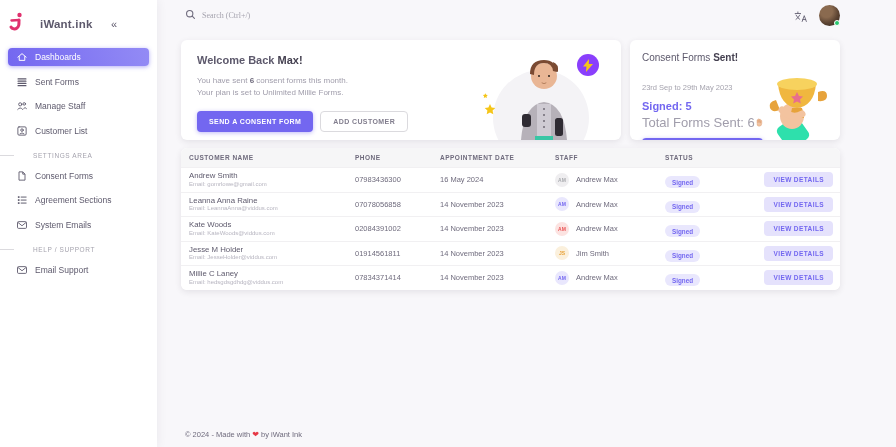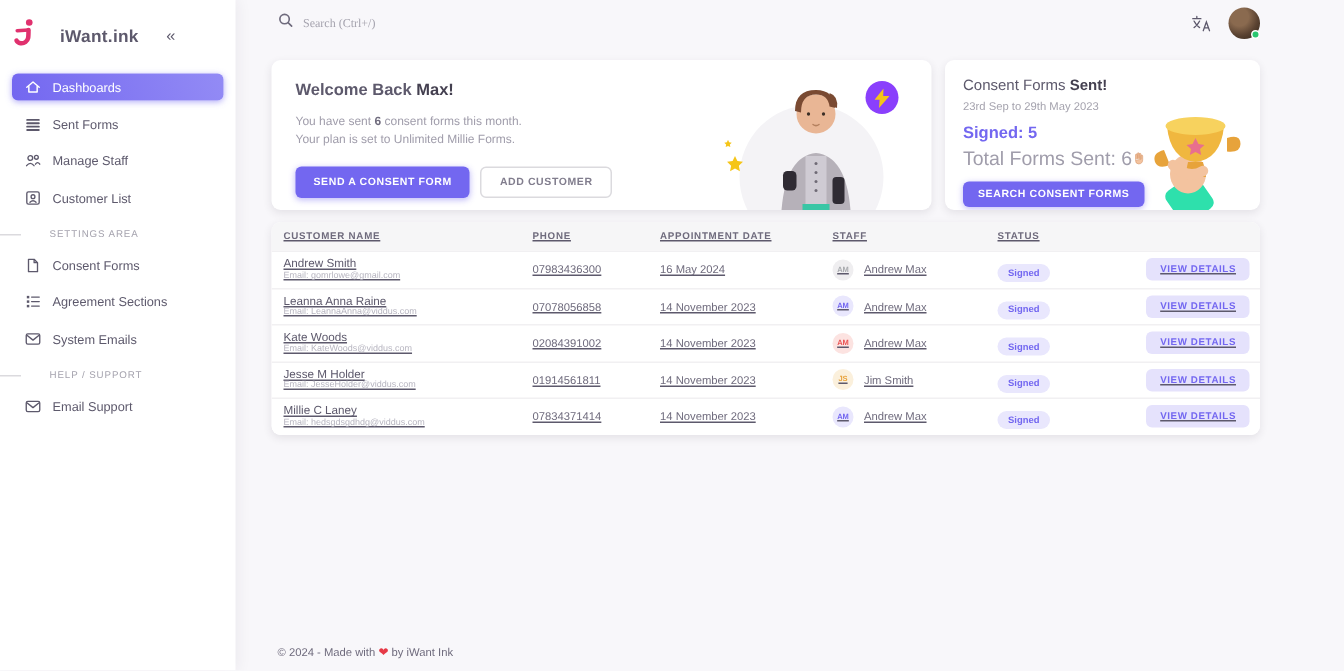--- a/index.html
+++ b/index.html
@@ -95,28 +95,28 @@
   .illu-man { position:absolute; right:32px; bottom:0; width:62px; height:88px; }
   .illu-bolt {
     position:absolute; right:8px; top:14px; width:22px; height:22px; border-radius:50%;
     background:#8A3FFC; display:flex; align-items:center; justify-content:center;
   }
   .illu-stars { position:absolute; right:108px; bottom:20px; width:18px; height:28px; }
   
   .consent-card { width:210px; position:relative; padding:12px 12px; overflow:hidden; }
   .consent-title { font-size:10px; font-weight:500; color:#5D596C; }
   .consent-title b { font-weight:bold; color:#444050; }
-  .consent-range { font-size:7.5px; color:#A5A3AE; margin-top:3px; }
+  .consent-range { font-size:7.5px; color:#A5A3AE; margin-top:20px; }
   .consent-signed { font-size:11px; font-weight:bold; color:#7367F0; margin-top:8px; }
   .consent-total { font-size:13px; color:#A09DAB; margin-top:3px; display:flex; align-items:center; gap:0; }
   .consent-btn { margin-top:8px; padding:5px 10px; }
   .trophy { position:absolute; right:4px; bottom:0; width:74px; height:78px; }
   
   .table-card { margin-top:8px; border-radius:6px; overflow:hidden; }
-  .t-grid { display:grid; grid-template-columns:166px 85px 115px 110px 95px 1fr; align-items:center;text-decoration:underline; }
+  .t-grid { display:grid; grid-template-columns:166px 85px 115px 110px 95px 1fr; align-items:center; }
   .t-head { background:#F6F6F7; height:19px; }
   .t-head .t-cell {
     font-size:6.5px; font-weight:bold; letter-spacing:.5px; color:#6F6B7D; text-transform:uppercase;
   }
   .t-cell { padding-left:8px; }
   .t-row { height:24.5px; border-top:1px solid #F1F0F2; background:#fff; }
   .cell-name { line-height:1.25; }
   .row-name { font-size:7.8px; color:#5D596C; }
   .row-email { font-size:6px; color:#B7B5C0; }
   .row-plain { font-size:7.5px; color:#6F6B7D; }

